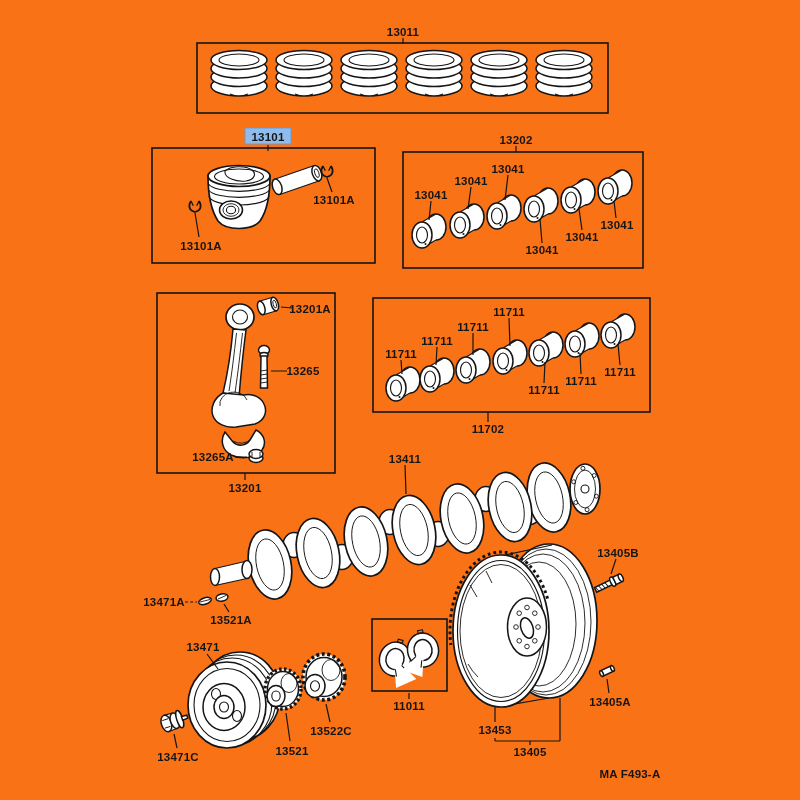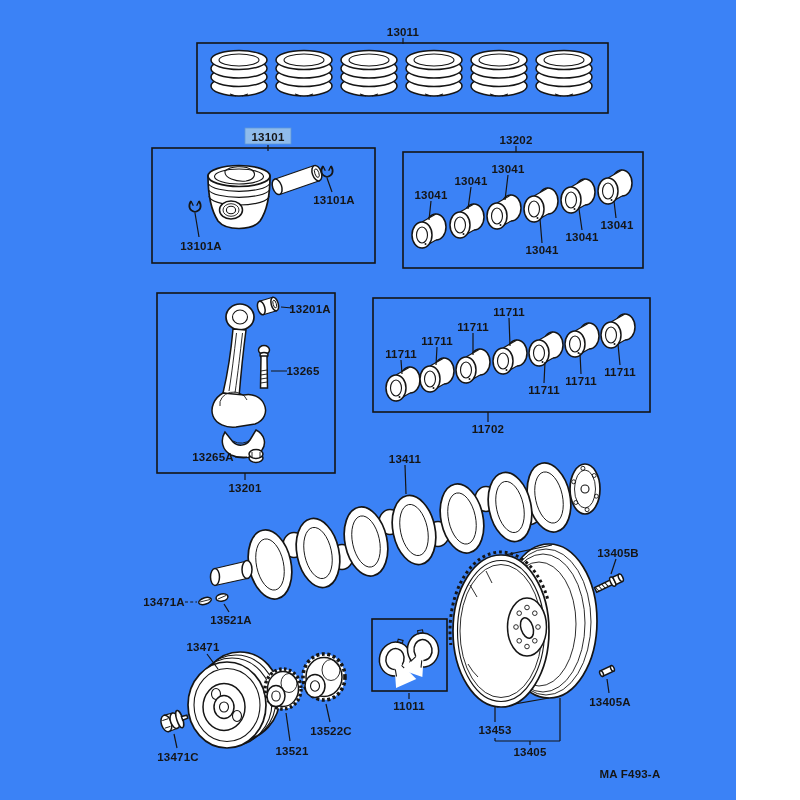--- a/index.html
+++ b/index.html
@@ -1,16 +1,16 @@
 <!DOCTYPE html>
 <html><head>
 <meta charset="utf-8">
 <style>
   html,body { margin:0; padding:0; background:#ffffff; }
-  #stage { position:relative; width:736px; height:800px; background:#3b82f6; overflow:hidden; }
+  #stage { position:relative; width:800px; height:800px; background:#f97316; overflow:hidden; }
   svg { display:block; }
   .s  { fill:#ffffff; stroke:#151515; stroke-width:1.5; }
   .s2 { fill:#ffffff; stroke:#151515; stroke-width:1.7; }
   .t  { fill:none; stroke:#151515; stroke-width:1.1; }
   .t2 { fill:none; stroke:#151515; stroke-width:0.9; }
   .ld { fill:none; stroke:#151515; stroke-width:1.2; }
   .bx { fill:none; stroke:#151515; stroke-width:1.6; }
   .fillw { fill:#ffffff; stroke:none; }
   text.part-label {
     font-family:"Liberation Sans", sans-serif;

